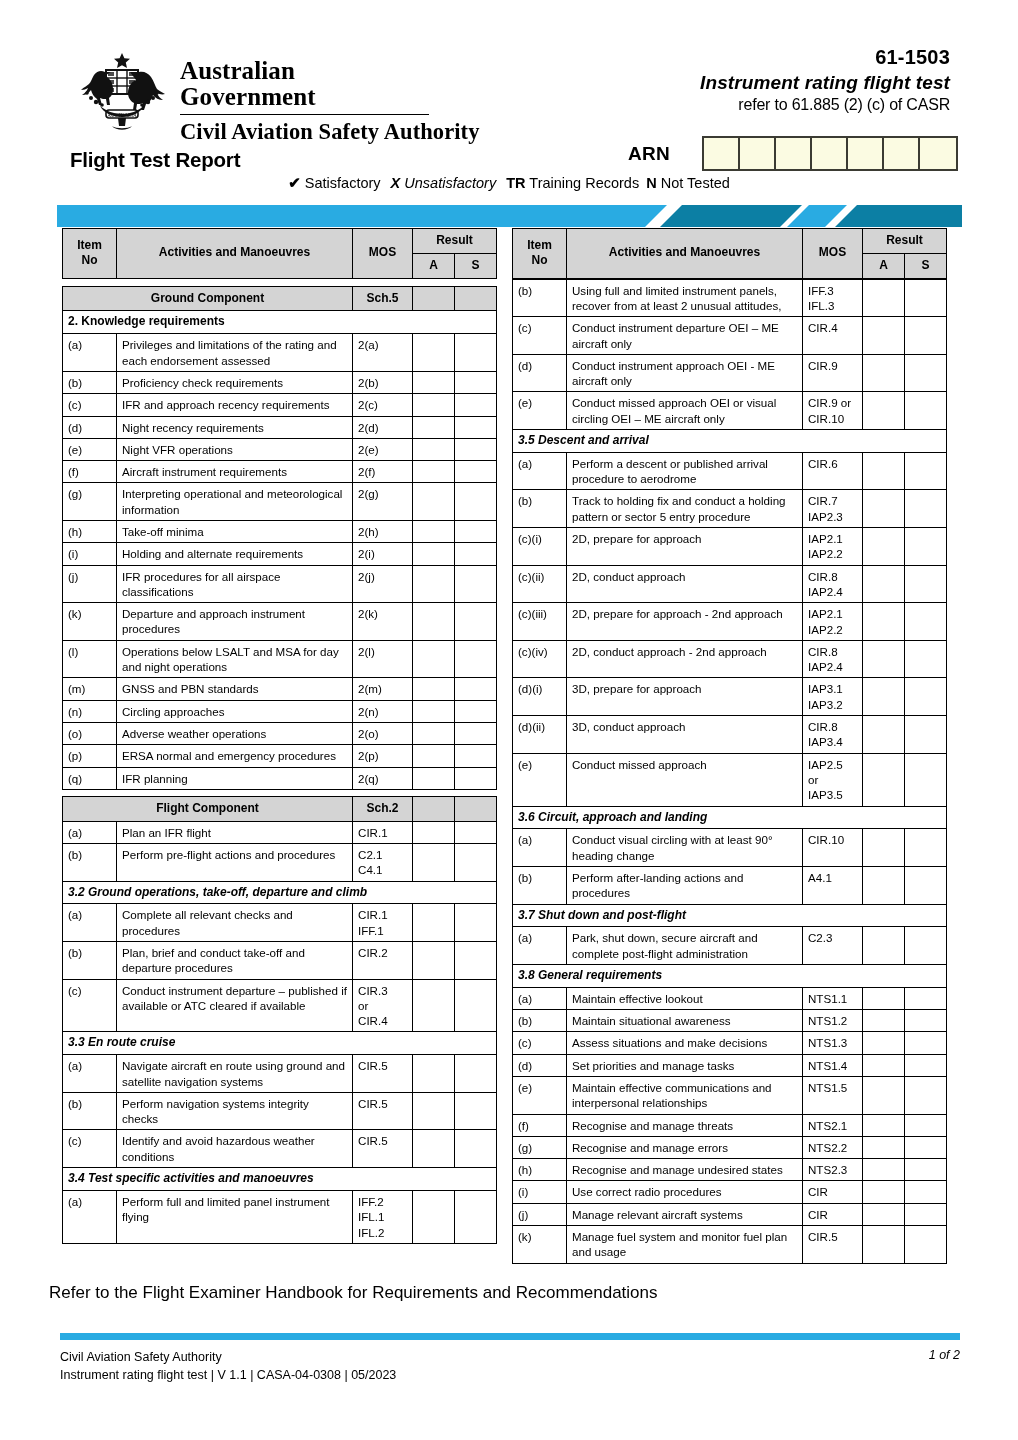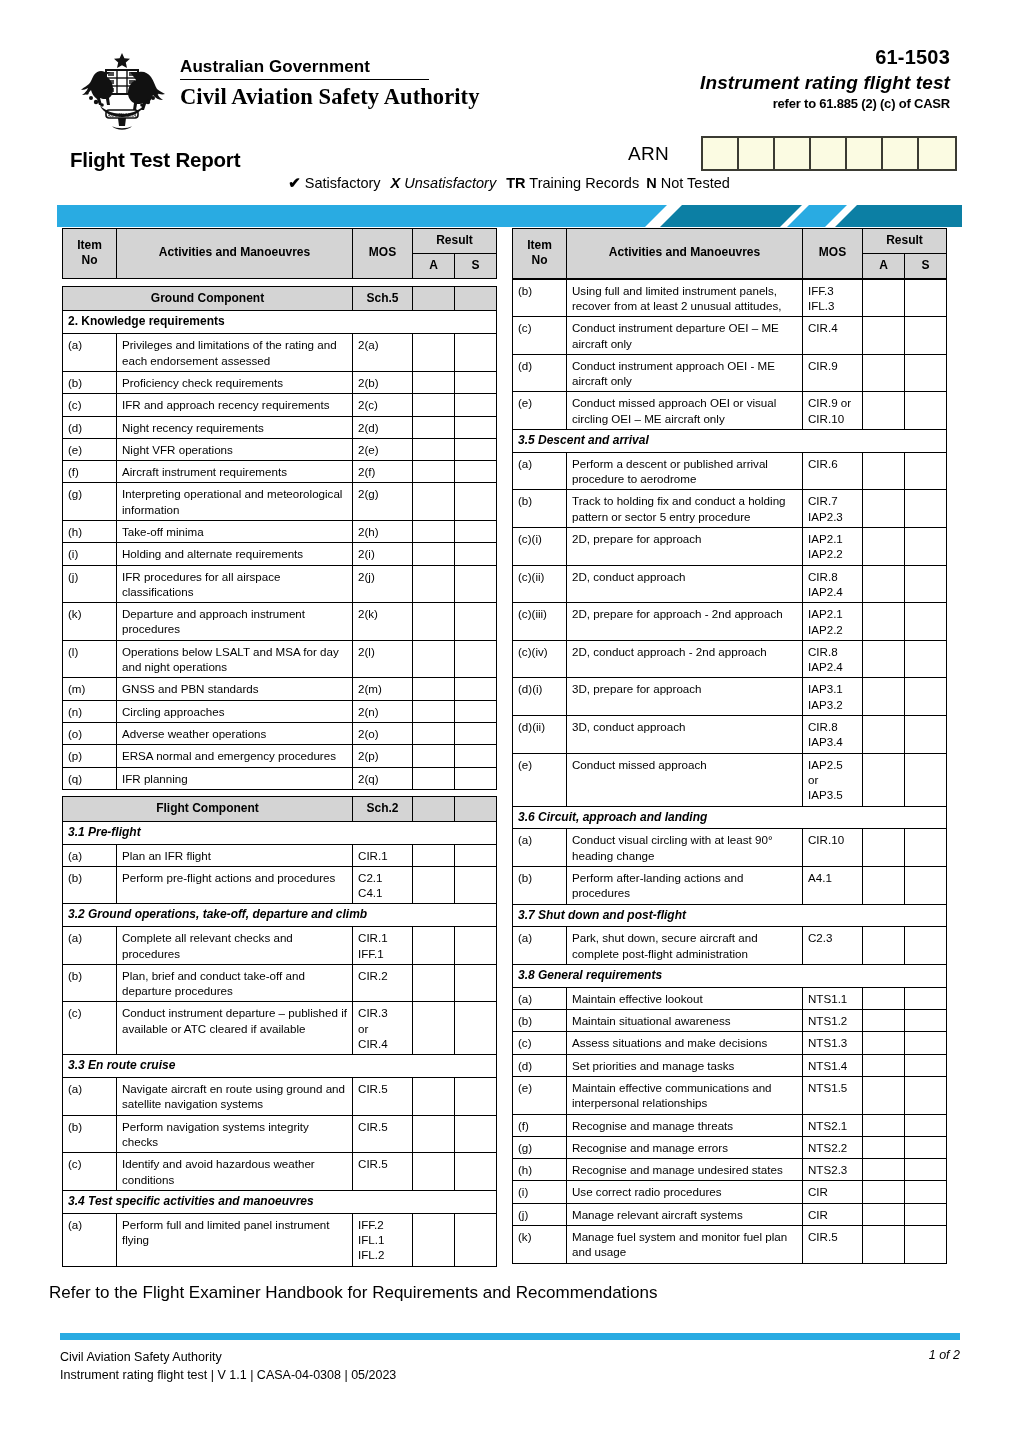--- a/index.html
+++ b/index.html
@@ -15,22 +15,22 @@
 
   
   .page { position:relative; width:1018px; height:1440px; padding:0; }
 
   .hdr { position:relative; height:160px; }
 
   .crest-block { position:absolute; left:72px; top:48px; display:flex; align-items:flex-start; }
   .crest { width:100px; height:88px; margin-right:8px; }
   .gov-text { padding-top:10px; }
   .gov-line1 {
-    font-family:Liberation Sans, sans-serif;
-    font-weight:bold; font-size:17px; letter-spacing:0.1px;
+    font-family:Liberation Serif, serif;
+    font-weight:bold; font-size:25px; letter-spacing:0.1px;
     line-height:1.05; color:#000;
     padding-bottom:3px;
     border-bottom:1.6px solid #000;
     width:249px;
   }
   .gov-line2 {
     font-family:"Liberation Serif", serif;
     font-weight:bold; font-size:22.5px; letter-spacing:0.1px;
     line-height:1.05; color:#000; padding-top:5px;
   }
@@ -40,30 +40,30 @@
     font-size:20px; font-weight:bold; text-align:right;
     letter-spacing:0.2px;
   }
   .doc-title {
     position:absolute; right:68px; top:72px;
     font-size:19px; font-weight:bold; font-style:italic;
     text-align:right; letter-spacing:0.1px;
   }
   .doc-sub {
     position:absolute; right:68px; top:96px;
-    font-size:13px; text-align:right; letter-spacing:-0.2px;font-weight:bold;
+    font-size:16px; text-align:right; letter-spacing:-0.2px;
   }
 
   .ftr-title {
     position:absolute; left:70px; top:148px;
     font-size:20.5px; font-weight:bold; letter-spacing:-0.2px;
   }
 
   .arn-wrap { position:absolute; left:628px; top:136px; display:flex; align-items:center; }
-  .arn-label { font-size:19px; font-weight:normal; margin-right:32px; letter-spacing:0.3px; }
+  .arn-label { font-size:19px; font-weight:bold; margin-right:32px; letter-spacing:0.3px; }
   .arn-boxes { display:flex; border:2px solid #3b3b33; }
   .arn-box { width:36px; height:31px; background:#fbfbe2; border-right:2px solid #3b3b33; }
   .arn-box:last-child { border-right:none; }
 
   .legend {
     position:absolute; left:0; top:174px; width:1018px;
     text-align:center; font-size:14.5px; white-space:nowrap;
   }
   .legend .g { margin:0 3px; }
   .legend .sym { font-weight:bold; }
@@ -406,23 +406,20 @@
             </tr>
             <tr class="spacer">
               <td colspan="5"></td>
             </tr>
             <tr class="comp">
               <td colspan="2">Flight Component</td>
               <td class="mosc">Sch.2</td>
               <td class="res"></td>
               <td class="res"></td>
             </tr>
-            <tr class="sect">
-              <td colspan="5">3.1 Pre-flight</td>
-            </tr>
             <tr>
               <td class="item">(a)</td>
               <td class="act">Plan an IFR flight</td>
               <td class="mos">CIR.1</td>
               <td class="res"></td>
               <td class="res"></td>
             </tr>
             <tr>
               <td class="item">(b)</td>
               <td class="act">Perform pre-flight actions and procedures</td>

